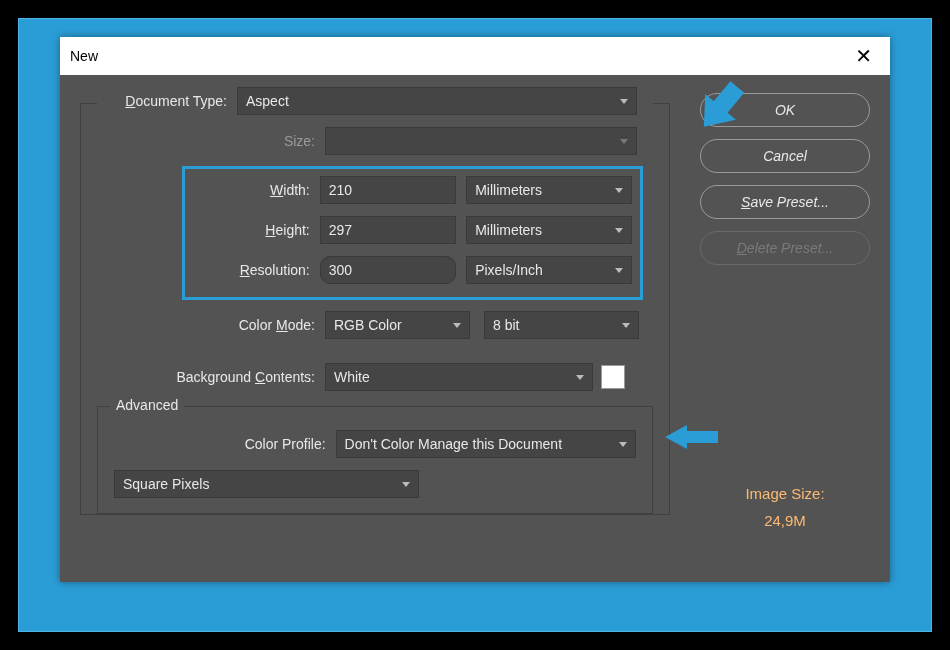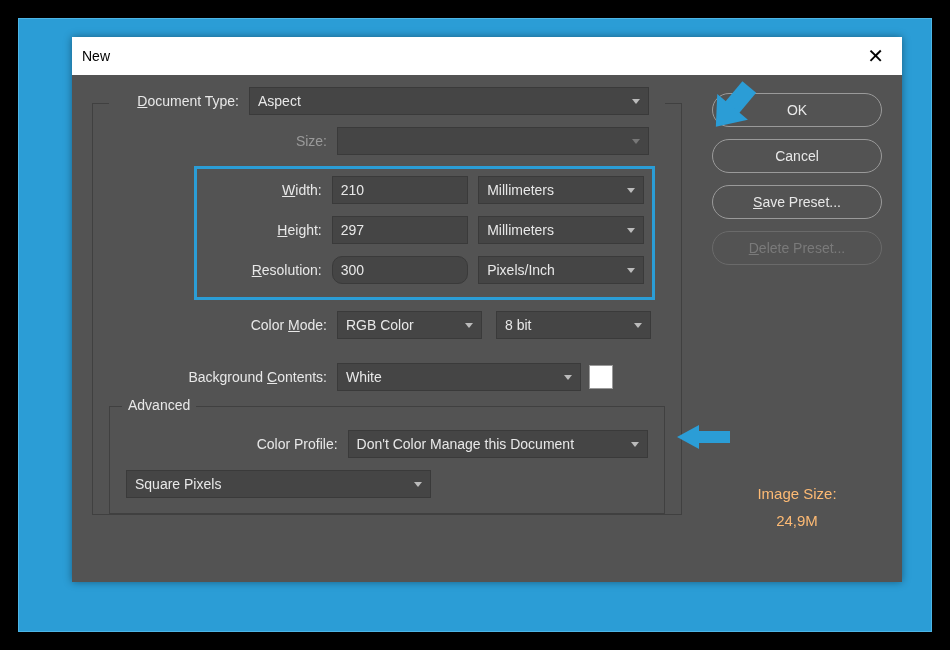--- a/index.html
+++ b/index.html
@@ -15,21 +15,21 @@
     }
     .outer-blue {
       position: absolute;
       top: 18px; left: 18px; right: 18px; bottom: 18px;
       background: #2b9dd6;
       border: 1px solid #4db5e6;
     }
     .dialog {
       position: absolute;
       top: 37px;
-      left: 72px;
+      left: 60px;
       width: 830px;
       height: 545px;
       background: #535353;
       box-shadow: 0 0 8px rgba(0,0,0,0.4);
     }
     .titlebar {
       height: 38px;
       background: #fff;
       color: #000;
       display: flex;
@@ -105,20 +105,21 @@
       height: 34px;
       border: 1px solid #9a9a9a;
       border-radius: 17px;
       display: flex;
       align-items: center;
       justify-content: center;
       color: #e8e8e8;
       background: transparent;
       margin-bottom: 12px;
       font-size: 14px;
+      font-style: italic;
     }
     .btn.disabled { color: #7a7a7a; border-color: #6a6a6a; }
 
     
     .group {
       border: 1px solid #404040;
       position: relative;
       padding: 30px 16px 0 16px;
       margin-top: 10px;
     }
@@ -254,21 +255,21 @@
           <div class="lbl" style="width:228px;">Color <span class="underline">M</span>ode:</div>
           <div class="select" style="width:145px;">RGB Color</div>
           <div style="width:14px;"></div>
           <div class="select" style="width:155px;">8 bit</div>
         </div>
 
         <div style="height:12px;"></div>
 
         <div class="row">
           <div class="lbl" style="width:228px;">Background <span class="underline">C</span>ontents:</div>
-          <div class="select" style="width:244px;">White</div>
+          <div class="select" style="width:268px;">White</div>
           <div class="colorswatch"></div>
         </div>
 
         <div class="advanced-group">
           <div class="advanced-legend">Advanced</div>
           <div class="row">
             <div class="lbl" style="width:225px;">Color Profile:</div>
             <div class="select" style="width:305px;">Don't Color Manage this Document</div>
           </div>
           <div class="row" style="margin-bottom:0;">

